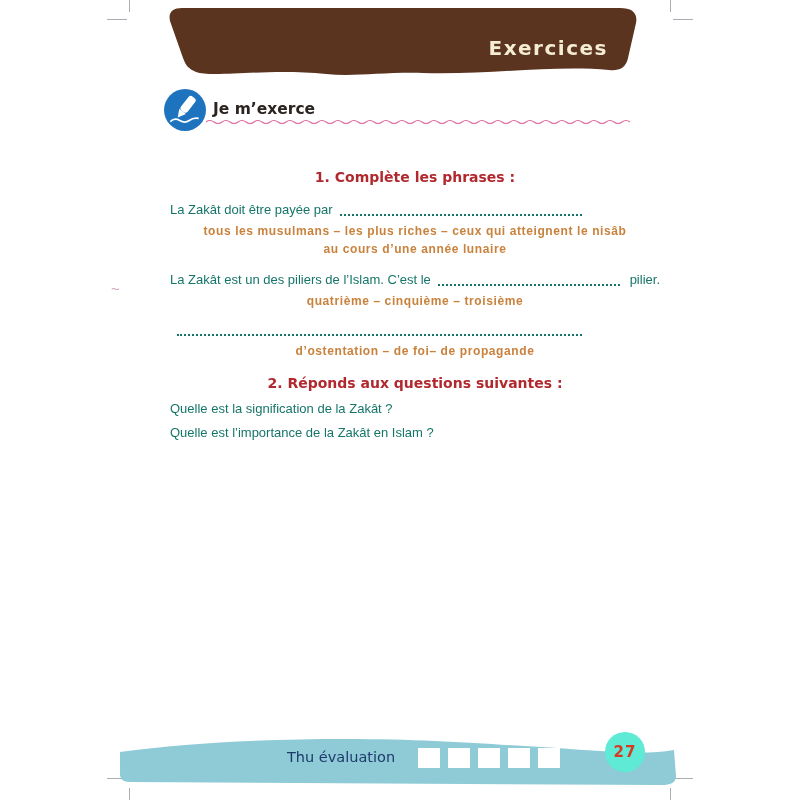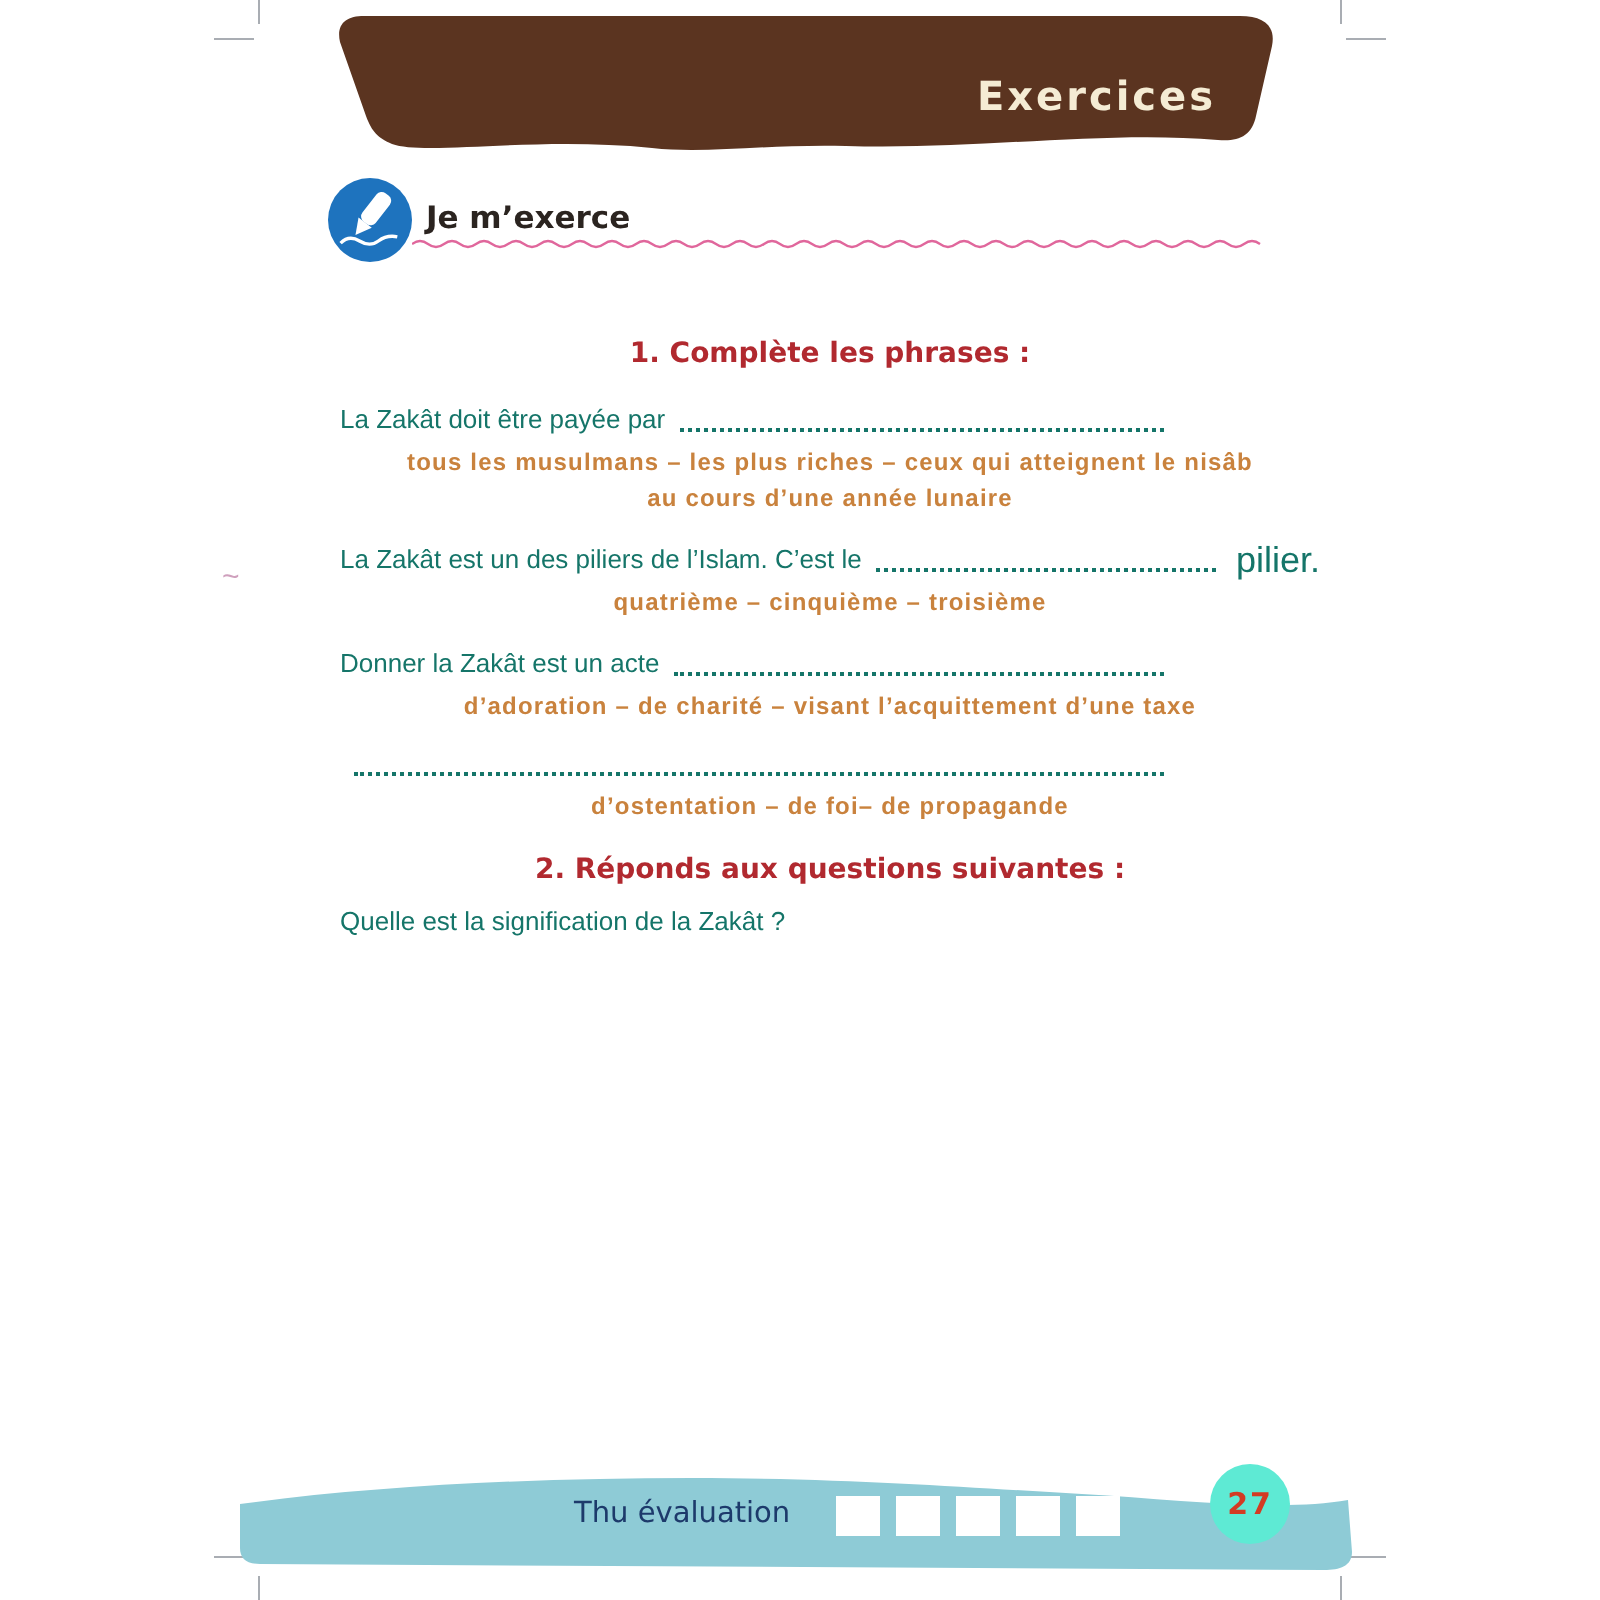--- a/index.html
+++ b/index.html
@@ -45,21 +45,21 @@
   .red-heading.second{margin-top:14px;margin-bottom:8px;}
 
   .fill-item{margin-bottom:12px;}
   .prompt-row{display:flex;align-items:flex-start;line-height:20px;}
   .prompt{color:#157569;font-size:13px;white-space:nowrap;}
   .dots{
     flex:1;height:12px;align-self:flex-end;
     border-bottom:2px dotted #157569;margin:0 4px 4px 7px;
   }
   .dots.short{margin-right:78px;}
-  .suffix{color:#157569;font-size:18px;margin-left:6px;white-space:nowrap;}
+  .suffix{color:#157569;font-size:13px;margin-left:6px;white-space:nowrap;}
   .answers{margin-top:2px;}
   .answer{
     text-align:center;color:#c9823d;font-weight:bold;
     font-size:12px;line-height:18px;letter-spacing:0.6px;
   }
 
   .question{
     margin:0 0 7px 0;color:#157569;font-size:13px;line-height:17px;
   }
 
@@ -144,42 +144,34 @@
       <div class="prompt-row">
         <span class="prompt">La Zakât est un des piliers de l’Islam. C’est le</span>
         <span class="dots"></span>
         <span class="suffix">pilier.</span>
       </div>
       <div class="answers">
         <div class="answer">quatrième – cinquième – troisième</div>
       </div>
     </div>
 
-    <div class="fill-item">
-      <div class="prompt-row">
-        <span class="prompt">Donner la Zakât est un acte</span>
-        <span class="dots short"></span>
-      </div>
-      <div class="answers">
-        <div class="answer">d’adoration – de charité – visant l’acquittement d’une taxe</div>
-      </div>
-    </div>
 
     <div class="fill-item">
       <div class="prompt-row">
         <span class="dots short"></span>
       </div>
       <div class="answers">
         <div class="answer">d’ostentation – de foi– de propagande</div>
       </div>
     </div>
 
     <h2 class="red-heading second">2. Réponds aux questions suivantes :</h2>
 
     <p class="question">Quelle est la signification de la Zakât ?</p>
+    <p class="question">Quelle est l’importance de la Zakât en Islam ?</p>
 
   </div>
 
   <div class="footer-band">
     <svg viewBox="0 0 564 52" preserveAspectRatio="none">
       <path d="M4 16 C70 7 150 3 230 3 C310 3 370 8 425 11
                C475 14 525 20 558 14 L560 40 C560 47 554 49 546 49
                L14 46 C7 46 4 43 4 38 Z" fill="#8ecbd6"></path>
     </svg>
     <span class="footer-label">Thu évaluation</span>

